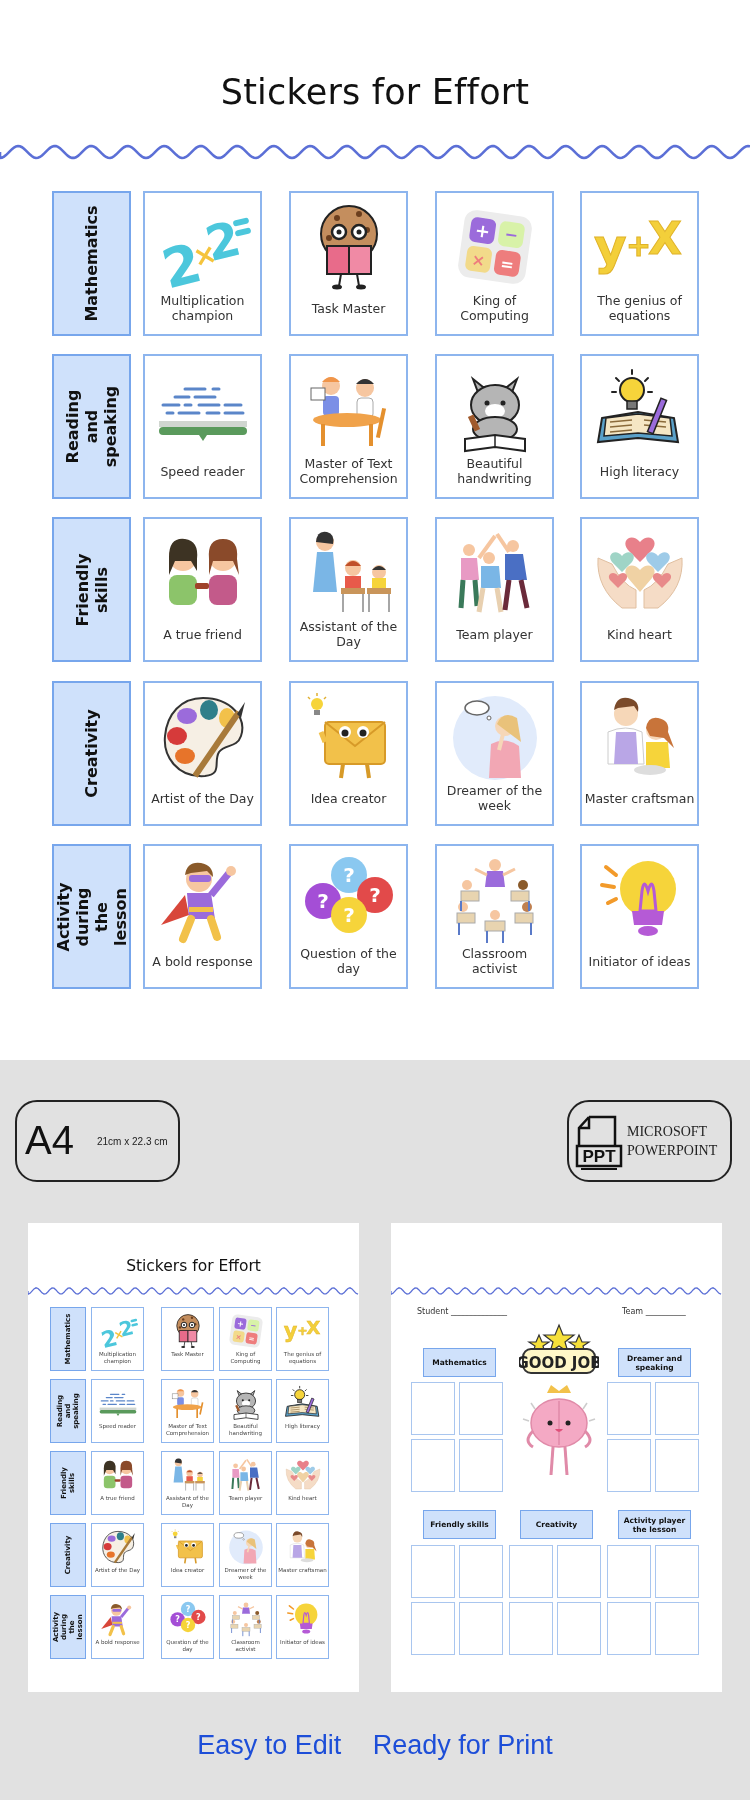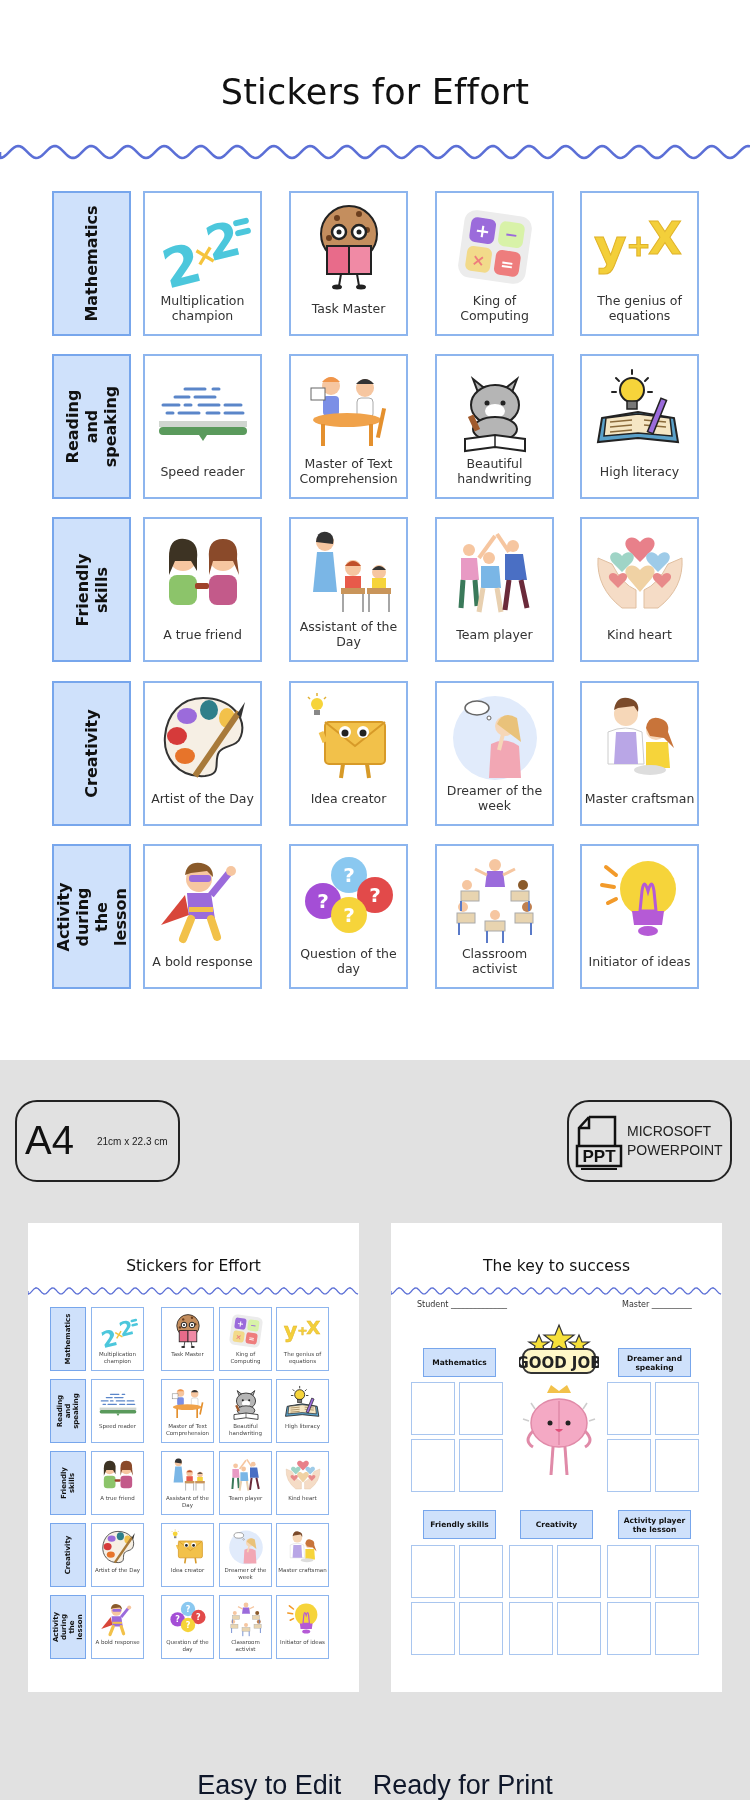--- a/index.html
+++ b/index.html
@@ -29,25 +29,25 @@
   .pv-wave { position: absolute; left: 0; top: 63px; width: 331px; height: 10px; }
 
   .mini-grid { position: absolute; left: 22px; top: 84px; }
   .mrow { position: absolute; left: 0; height: 64px; width: 287px; }
   .mcat { position: absolute; left: 0; top: 0; width: 36px; height: 64px; background: #cfe1fb; border: 1px solid #77a6ec; display: flex; align-items: center; justify-content: center; }
   .mcat span { transform: rotate(-90deg); font-size: 7px; font-weight: 700; line-height: 8px; text-align: center; white-space: pre-line; width: 62px; display: block; }
   .mcard { position: absolute; top: 0; width: 53px; height: 64px; border: 1px solid #8db5ee; background: #fff; display: flex; flex-direction: column; align-items: center; }
   .mcard .mart { width: 40px; height: 36px; margin-top: 5px; display: flex; align-items: center; justify-content: center; }
   .mcard .mlbl { font-size: 5.5px; line-height: 7px; text-align: center; color: #444; margin-top: 2px; width: 50px; }
 
-  .key-line { position: absolute; font-size: 8px; color: #333; top: 77px; text-align: right; }
+  .key-line { position: absolute; font-size: 8px; color: #333; top: 84px; text-align: right; }
   .kcat { position: absolute; width: 73px; height: 29px; background: #cfe1fb; border: 1px solid #77a6ec; display: flex; align-items: center; justify-content: center; text-align: center; font-size: 7.5px; font-weight: 700; line-height: 9px; white-space: pre-line; color: #111; }
   .kbox { position: absolute; width: 44px; height: 53px; border: 1px solid #a9c6ef; background: #fff; }
 
-  .footer { position: absolute; top: 670px; left: 0; width: 750px; text-align: center; font-family: "Liberation Sans", sans-serif; font-size: 27px; color: #0f172a; margin-top: 40px; }
+  .footer { position: absolute; top: 670px; left: 0; width: 750px; text-align: center; font-family: "Liberation Sans", sans-serif; font-size: 27px; color: #1d4ed8; }
   .footer span { display: inline-block; margin: 0 12px; }
 </style>
 </head>
 <body>
 
 <div class="top">
   <div class="main-title">Stickers for Effort</div>
   <svg class="wave" viewBox="0 0 750 24" preserveAspectRatio="none">
     <path id="wavepath" d="M0 12 L0 18.00 L2 17.65 L4 16.63 L6 15.07 L8 13.15 L10 11.10 L12 9.15 L14 7.54 L16 6.44 L18 6.01 L20 6.27 L22 7.21 L24 8.71 L26 10.59 L28 12.64 L30 14.62 L32 16.29 L34 17.45 L36 17.98 L38 17.80 L40 16.94 L42 15.51 L44 13.66 L46 11.61 L48 9.61 L50 7.90 L52 6.66 L54 6.05 L56 6.14 L58 6.91 L60 8.29 L62 10.10 L64 12.13 L66 14.15 L68 15.91 L70 17.22 L72 17.91 L74 17.91 L76 17.22 L78 15.91 L80 14.15 L82 12.13 L84 10.10 L86 8.29 L88 6.91 L90 6.14 L92 6.05 L94 6.66 L96 7.90 L98 9.61 L100 11.61 L102 13.66 L104 15.51 L106 16.94 L108 17.80 L110 17.98 L112 17.45 L114 16.29 L116 14.62 L118 12.64 L120 10.59 L122 8.71 L124 7.21 L126 6.27 L128 6.01 L130 6.44 L132 7.54 L134 9.15 L136 11.10 L138 13.15 L140 15.07 L142 16.63 L144 17.65 L146 18.00 L148 17.65 L150 16.63 L152 15.07 L154 13.15 L156 11.10 L158 9.15 L160 7.54 L162 6.44 L164 6.01 L166 6.27 L168 7.21 L170 8.71 L172 10.59 L174 12.64 L176 14.62 L178 16.29 L180 17.45 L182 17.98 L184 17.80 L186 16.94 L188 15.51 L190 13.66 L192 11.61 L194 9.61 L196 7.90 L198 6.66 L200 6.05 L202 6.14 L204 6.91 L206 8.29 L208 10.10 L210 12.13 L212 14.15 L214 15.91 L216 17.22 L218 17.91 L220 17.91 L222 17.22 L224 15.91 L226 14.15 L228 12.13 L230 10.10 L232 8.29 L234 6.91 L236 6.14 L238 6.05 L240 6.66 L242 7.90 L244 9.61 L246 11.61 L248 13.66 L250 15.51 L252 16.94 L254 17.80 L256 17.98 L258 17.45 L260 16.29 L262 14.62 L264 12.64 L266 10.59 L268 8.71 L270 7.21 L272 6.27 L274 6.01 L276 6.44 L278 7.54 L280 9.15 L282 11.10 L284 13.15 L286 15.07 L288 16.63 L290 17.65 L292 18.00 L294 17.65 L296 16.63 L298 15.07 L300 13.15 L302 11.10 L304 9.15 L306 7.54 L308 6.44 L310 6.01 L312 6.27 L314 7.21 L316 8.71 L318 10.59 L320 12.64 L322 14.62 L324 16.29 L326 17.45 L328 17.98 L330 17.80 L332 16.94 L334 15.51 L336 13.66 L338 11.61 L340 9.61 L342 7.90 L344 6.66 L346 6.05 L348 6.14 L350 6.91 L352 8.29 L354 10.10 L356 12.13 L358 14.15 L360 15.91 L362 17.22 L364 17.91 L366 17.91 L368 17.22 L370 15.91 L372 14.15 L374 12.13 L376 10.10 L378 8.29 L380 6.91 L382 6.14 L384 6.05 L386 6.66 L388 7.90 L390 9.61 L392 11.61 L394 13.66 L396 15.51 L398 16.94 L400 17.80 L402 17.98 L404 17.45 L406 16.29 L408 14.62 L410 12.64 L412 10.59 L414 8.71 L416 7.21 L418 6.27 L420 6.01 L422 6.44 L424 7.54 L426 9.15 L428 11.10 L430 13.15 L432 15.07 L434 16.63 L436 17.65 L438 18.00 L440 17.65 L442 16.63 L444 15.07 L446 13.15 L448 11.10 L450 9.15 L452 7.54 L454 6.44 L456 6.01 L458 6.27 L460 7.21 L462 8.71 L464 10.59 L466 12.64 L468 14.62 L470 16.29 L472 17.45 L474 17.98 L476 17.80 L478 16.94 L480 15.51 L482 13.66 L484 11.61 L486 9.61 L488 7.90 L490 6.66 L492 6.05 L494 6.14 L496 6.91 L498 8.29 L500 10.10 L502 12.13 L504 14.15 L506 15.91 L508 17.22 L510 17.91 L512 17.91 L514 17.22 L516 15.91 L518 14.15 L520 12.13 L522 10.10 L524 8.29 L526 6.91 L528 6.14 L530 6.05 L532 6.66 L534 7.90 L536 9.61 L538 11.61 L540 13.66 L542 15.51 L544 16.94 L546 17.80 L548 17.98 L550 17.45 L552 16.29 L554 14.62 L556 12.64 L558 10.59 L560 8.71 L562 7.21 L564 6.27 L566 6.01 L568 6.44 L570 7.54 L572 9.15 L574 11.10 L576 13.15 L578 15.07 L580 16.63 L582 17.65 L584 18.00 L586 17.65 L588 16.63 L590 15.07 L592 13.15 L594 11.10 L596 9.15 L598 7.54 L600 6.44 L602 6.01 L604 6.27 L606 7.21 L608 8.71 L610 10.59 L612 12.64 L614 14.62 L616 16.29 L618 17.45 L620 17.98 L622 17.80 L624 16.94 L626 15.51 L628 13.66 L630 11.61 L632 9.61 L634 7.90 L636 6.66 L638 6.05 L640 6.14 L642 6.91 L644 8.29 L646 10.10 L648 12.13 L650 14.15 L652 15.91 L654 17.22 L656 17.91 L658 17.91 L660 17.22 L662 15.91 L664 14.15 L666 12.13 L668 10.10 L670 8.29 L672 6.91 L674 6.14 L676 6.05 L678 6.66 L680 7.90 L682 9.61 L684 11.61 L686 13.66 L688 15.51 L690 16.94 L692 17.80 L694 17.98 L696 17.45 L698 16.29 L700 14.62 L702 12.64 L704 10.59 L706 8.71 L708 7.21 L710 6.27 L712 6.01 L714 6.44 L716 7.54 L718 9.15 L720 11.10 L722 13.15 L724 15.07 L726 16.63 L728 17.65 L730 18.00 L732 17.65 L734 16.63 L736 15.07 L738 13.15 L740 11.10 L742 9.15 L744 7.54 L746 6.44 L748 6.01 L750 6.27" fill="none" stroke="#5b6fd6" stroke-width="2.6"></path>
   </svg>
@@ -462,21 +462,21 @@
     <span class="small" style="left:80px; top:34px;">21cm x 22.3 cm</span>
   </div>
   <div class="pill" style="left:567px">
     <svg style="position:absolute; left:6px; top:12px;" width="50" height="58" viewBox="0 0 50 58">
       <path d="M14 3 L40 3 L40 34 M14 3 L4 14 L4 34" fill="none" stroke="#111" stroke-width="2.5"></path>
       <path d="M4 14 L14 14 L14 3" fill="none" stroke="#111" stroke-width="2.5"></path>
       <rect x="2" y="32" width="44" height="20" fill="#e1e1e1" stroke="#111" stroke-width="2.5"></rect>
       <text x="24" y="48" text-anchor="middle" font-family="Liberation Sans, sans-serif" font-size="17" font-weight="700" fill="#111">PPT</text>
       <line x1="6" y1="55" x2="42" y2="55" stroke="#111" stroke-width="2"></line>
     </svg>
-    <div class="txt" style="left:58px;">
+    <div class="txt" style="left:58px;font-family:Liberation Serif, serif;">
       <div>MICROSOFT</div>
       <div>POWERPOINT</div>
     </div>
   </div>
 
   <div class="preview" style="left:28px">
     <div class="pv-title">Stickers for Effort</div>
     <svg class="pv-wave" viewBox="0 0 331 10" preserveAspectRatio="none">
         <path class="mini-wave" d="M0 5 L0 8.20 L2 7.32 L4 5.15 L6 2.90 L8 1.81 L10 2.48 L12 4.54 L14 6.86 L16 8.14 L18 7.69 L20 5.75 L22 3.40 L24 1.93 L26 2.16 L28 3.95 L30 6.33 L32 7.97 L34 7.97 L36 6.33 L38 3.95 L40 2.16 L42 1.93 L44 3.40 L46 5.75 L48 7.69 L50 8.14 L52 6.86 L54 4.54 L56 2.48 L58 1.81 L60 2.90 L62 5.15 L64 7.32 L66 8.20 L68 7.32 L70 5.15 L72 2.90 L74 1.81 L76 2.48 L78 4.54 L80 6.86 L82 8.14 L84 7.69 L86 5.75 L88 3.40 L90 1.93 L92 2.16 L94 3.95 L96 6.33 L98 7.97 L100 7.97 L102 6.33 L104 3.95 L106 2.16 L108 1.93 L110 3.40 L112 5.75 L114 7.69 L116 8.14 L118 6.86 L120 4.54 L122 2.48 L124 1.81 L126 2.90 L128 5.15 L130 7.32 L132 8.20 L134 7.32 L136 5.15 L138 2.90 L140 1.81 L142 2.48 L144 4.54 L146 6.86 L148 8.14 L150 7.69 L152 5.75 L154 3.40 L156 1.93 L158 2.16 L160 3.95 L162 6.33 L164 7.97 L166 7.97 L168 6.33 L170 3.95 L172 2.16 L174 1.93 L176 3.40 L178 5.75 L180 7.69 L182 8.14 L184 6.86 L186 4.54 L188 2.48 L190 1.81 L192 2.90 L194 5.15 L196 7.32 L198 8.20 L200 7.32 L202 5.15 L204 2.90 L206 1.81 L208 2.48 L210 4.54 L212 6.86 L214 8.14 L216 7.69 L218 5.75 L220 3.40 L222 1.93 L224 2.16 L226 3.95 L228 6.33 L230 7.97 L232 7.97 L234 6.33 L236 3.95 L238 2.16 L240 1.93 L242 3.40 L244 5.75 L246 7.69 L248 8.14 L250 6.86 L252 4.54 L254 2.48 L256 1.81 L258 2.90 L260 5.15 L262 7.32 L264 8.20 L266 7.32 L268 5.15 L270 2.90 L272 1.81 L274 2.48 L276 4.54 L278 6.86 L280 8.14 L282 7.69 L284 5.75 L286 3.40 L288 1.93 L290 2.16 L292 3.95 L294 6.33 L296 7.97 L298 7.97 L300 6.33 L302 3.95 L304 2.16 L306 1.93 L308 3.40 L310 5.75 L312 7.69 L314 8.14 L316 6.86 L318 4.54 L320 2.48 L322 1.81 L324 2.90 L326 5.15 L328 7.32 L330 8.20" fill="none" stroke="#5b6fd6" stroke-width="1.3"></path>
       </svg>
@@ -872,26 +872,25 @@
                 </g>
               </svg>
             </div>
             <div class="mlbl">Initiator of ideas</div>
           </div>
         </div>
       </div>
   </div>
 
   <div class="preview" style="left:391px">
-    <div class="pv-title">The key to success</div>
     <svg class="pv-wave" viewBox="0 0 331 10" preserveAspectRatio="none">
         <path class="mini-wave" d="M0 5 L0 8.20 L2 7.32 L4 5.15 L6 2.90 L8 1.81 L10 2.48 L12 4.54 L14 6.86 L16 8.14 L18 7.69 L20 5.75 L22 3.40 L24 1.93 L26 2.16 L28 3.95 L30 6.33 L32 7.97 L34 7.97 L36 6.33 L38 3.95 L40 2.16 L42 1.93 L44 3.40 L46 5.75 L48 7.69 L50 8.14 L52 6.86 L54 4.54 L56 2.48 L58 1.81 L60 2.90 L62 5.15 L64 7.32 L66 8.20 L68 7.32 L70 5.15 L72 2.90 L74 1.81 L76 2.48 L78 4.54 L80 6.86 L82 8.14 L84 7.69 L86 5.75 L88 3.40 L90 1.93 L92 2.16 L94 3.95 L96 6.33 L98 7.97 L100 7.97 L102 6.33 L104 3.95 L106 2.16 L108 1.93 L110 3.40 L112 5.75 L114 7.69 L116 8.14 L118 6.86 L120 4.54 L122 2.48 L124 1.81 L126 2.90 L128 5.15 L130 7.32 L132 8.20 L134 7.32 L136 5.15 L138 2.90 L140 1.81 L142 2.48 L144 4.54 L146 6.86 L148 8.14 L150 7.69 L152 5.75 L154 3.40 L156 1.93 L158 2.16 L160 3.95 L162 6.33 L164 7.97 L166 7.97 L168 6.33 L170 3.95 L172 2.16 L174 1.93 L176 3.40 L178 5.75 L180 7.69 L182 8.14 L184 6.86 L186 4.54 L188 2.48 L190 1.81 L192 2.90 L194 5.15 L196 7.32 L198 8.20 L200 7.32 L202 5.15 L204 2.90 L206 1.81 L208 2.48 L210 4.54 L212 6.86 L214 8.14 L216 7.69 L218 5.75 L220 3.40 L222 1.93 L224 2.16 L226 3.95 L228 6.33 L230 7.97 L232 7.97 L234 6.33 L236 3.95 L238 2.16 L240 1.93 L242 3.40 L244 5.75 L246 7.69 L248 8.14 L250 6.86 L252 4.54 L254 2.48 L256 1.81 L258 2.90 L260 5.15 L262 7.32 L264 8.20 L266 7.32 L268 5.15 L270 2.90 L272 1.81 L274 2.48 L276 4.54 L278 6.86 L280 8.14 L282 7.69 L284 5.75 L286 3.40 L288 1.93 L290 2.16 L292 3.95 L294 6.33 L296 7.97 L298 7.97 L300 6.33 L302 3.95 L304 2.16 L306 1.93 L308 3.40 L310 5.75 L312 7.69 L314 8.14 L316 6.86 L318 4.54 L320 2.48 L322 1.81 L324 2.90 L326 5.15 L328 7.32 L330 8.20" fill="none" stroke="#5b6fd6" stroke-width="1.3"></path>
       </svg>
     <div class="key-line" style="left:26px;">Student ______________</div>
-    <div class="key-line" style="left:231px;">Master __________</div>
+    <div class="key-line" style="left:231px;">Team __________</div>
 
     <div class="kcat" style="left:32px; top:125px;">Mathematics</div>
     <div class="kcat" style="left:227px; top:125px;">Dreamer and
 speaking</div>
 
     <svg style="position:absolute; left:128px; top:100px;" width="80" height="56" viewBox="0 0 80 56">
       <polygon points="40,2 44,12 55,12 46,19 49,29 40,23 31,29 34,19 25,12 36,12" fill="#f6e03a" stroke="#333" stroke-width="1.2"></polygon>
       <polygon points="20,12 23,19 30,19 24,23 26,30 20,26 14,30 16,23 10,19 17,19" fill="#f6e03a" stroke="#333" stroke-width="1.2"></polygon>
       <polygon points="60,12 63,19 70,19 64,23 66,30 60,26 54,30 56,23 50,19 57,19" fill="#f6e03a" stroke="#333" stroke-width="1.2"></polygon>
       <rect x="4" y="26" width="72" height="24" rx="8" fill="#fff7c8" stroke="#333" stroke-width="2"></rect>

